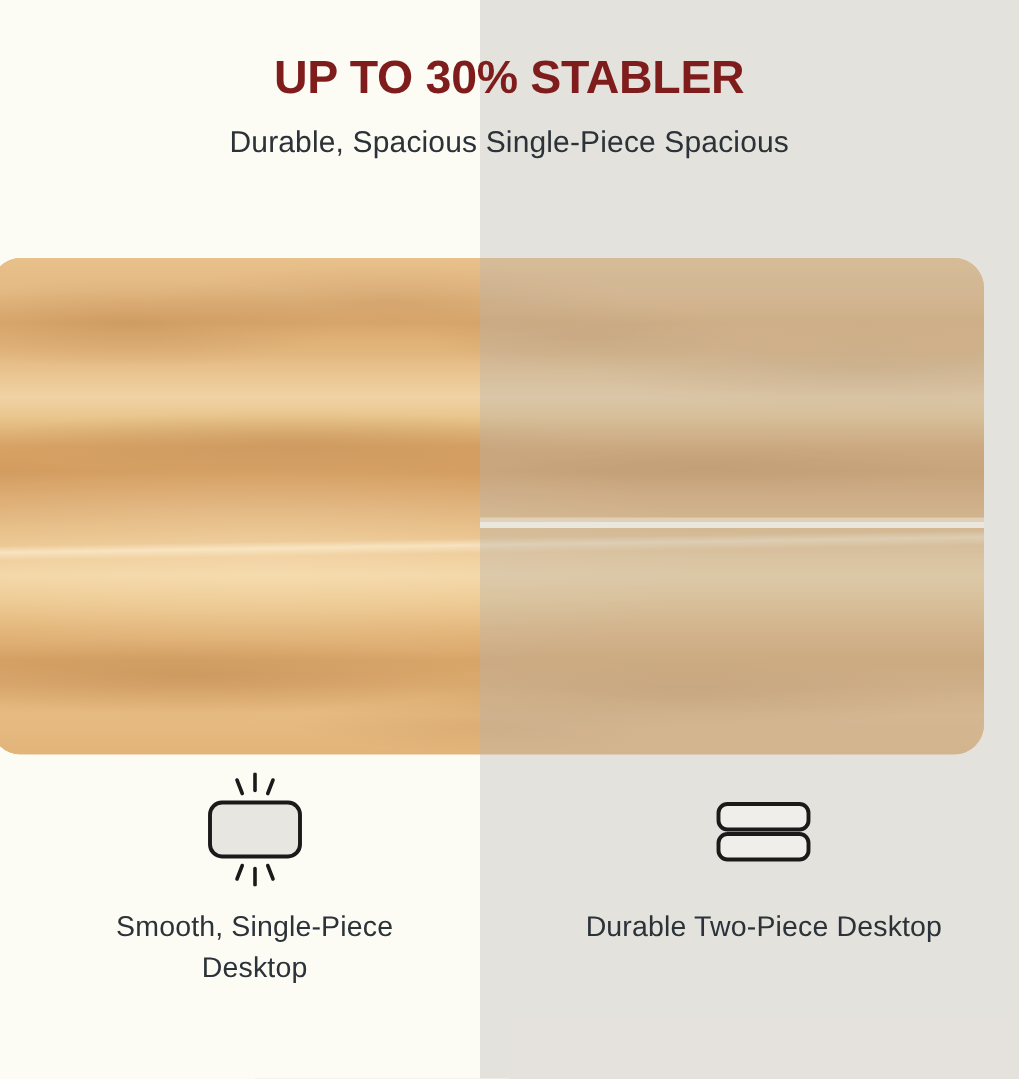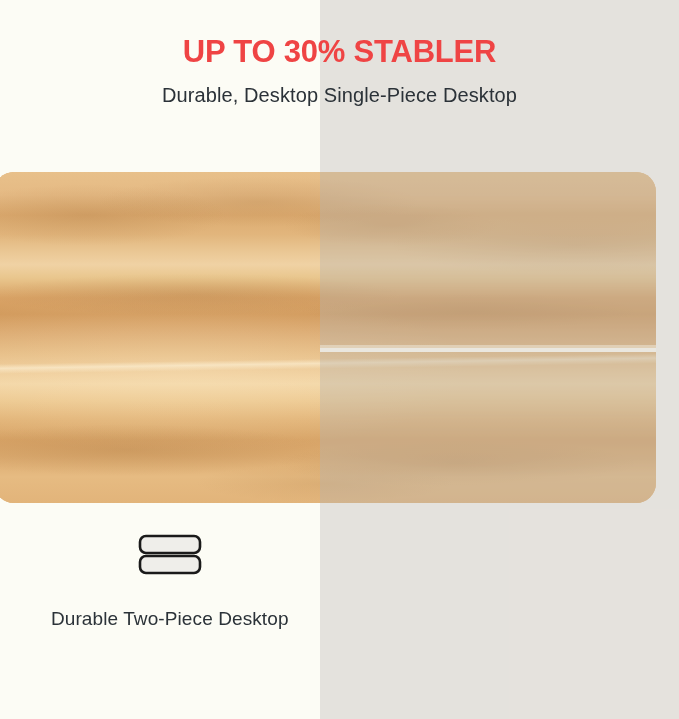--- a/index.html
+++ b/index.html
@@ -45,21 +45,21 @@
     text-align: center;
     z-index: 6;
   }
   .title {
     margin: 0;
     padding-top: 34px;
     font-size: 31px;
     line-height: 36px;
     font-weight: 700;
     letter-spacing: -0.2px;
-    color: #ef4444;
+    color: #7f1d1d;
     font-family: "Liberation Sans", sans-serif;
   }
   .subtitle {
     margin: 0;
     padding-top: 13px;
     font-size: 20px;
     line-height: 24px;
     font-weight: 400;
     color: #2b3238;
     letter-spacing: 0.1px;
@@ -234,36 +234,57 @@
 </head>
 <body>
 
 <div class="stage">
 
   <div class="bg-left"></div>
   <div class="bg-right"></div>
 
   <div class="header">
     <h1 class="title">UP TO 30% STABLER</h1>
-    <p class="subtitle">Durable, Desktop Single-Piece Desktop</p>
+    <p class="subtitle">Durable, Spacious Single-Piece Spacious</p>
   </div>
 
   <div class="desk-wrap">
     <div class="wood"></div>
     <div class="wood-fig"></div>
     <div class="wood-streak"></div>
     <div class="wood-shade"></div>
   </div>
   <div class="seam-shadow"></div>
   <div class="seam"></div>
 
   <div class="scrim-right"></div>
 
   <div class="compare">
 
+    <div class="col">
+      <div class="icon-box">
+        <svg width="92" height="76" viewBox="0 0 92 76">
+
+          <g stroke="#1a1a1a" stroke-width="2.4" stroke-linecap="round">
+            <line x1="34" y1="5" x2="37.5" y2="14"></line>
+            <line x1="46" y1="1" x2="46" y2="12"></line>
+            <line x1="58" y1="5" x2="54.5" y2="14"></line>
+          </g>
+
+          <rect x="16" y="20" width="60" height="36" rx="8" ry="8" fill="#e8e6e1" stroke="#1a1a1a" stroke-width="2.6"></rect>
+
+          <g stroke="#1a1a1a" stroke-width="2.4" stroke-linecap="round">
+            <line x1="34" y1="71" x2="37.5" y2="62"></line>
+            <line x1="46" y1="75" x2="46" y2="64"></line>
+            <line x1="58" y1="71" x2="54.5" y2="62"></line>
+          </g>
+        </svg>
+      </div>
+      <div class="caption">Smooth, Single-Piece Desktop</div>
+    </div>
 
     <div class="col">
       <div class="icon-box">
         <svg width="92" height="76" viewBox="0 0 92 76">
           <rect x="16" y="21" width="60" height="17" rx="6" ry="6" fill="#efeeea" stroke="#1a1a1a" stroke-width="2.6"></rect>
           <rect x="16" y="41" width="60" height="17" rx="6" ry="6" fill="#efeeea" stroke="#1a1a1a" stroke-width="2.6"></rect>
         </svg>
       </div>
       <div class="caption">Durable Two-Piece Desktop</div>
     </div>

